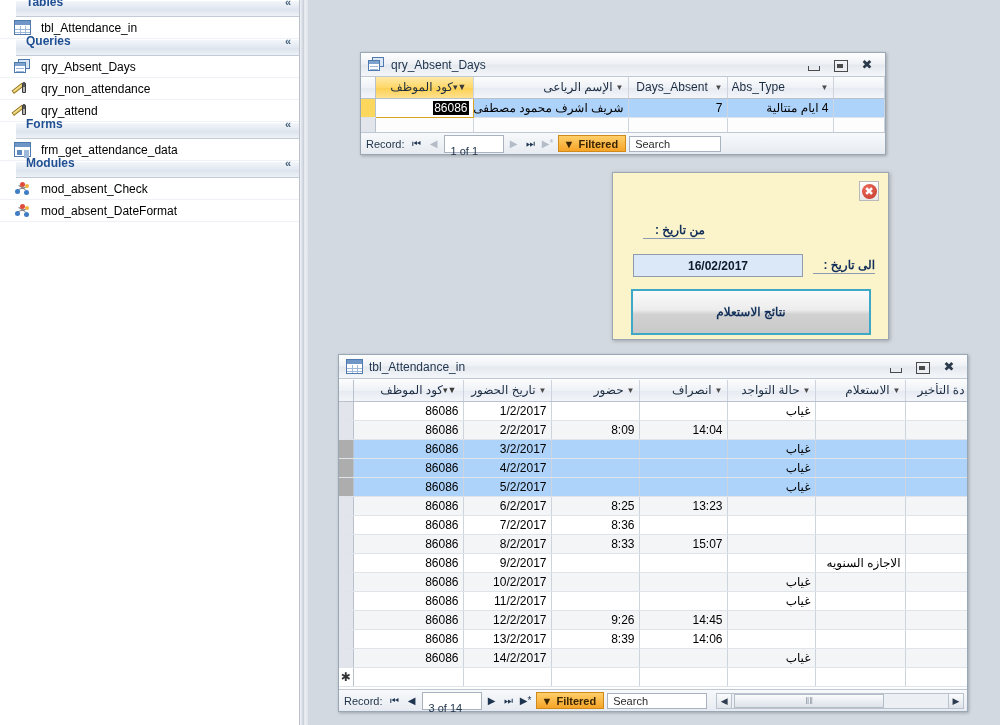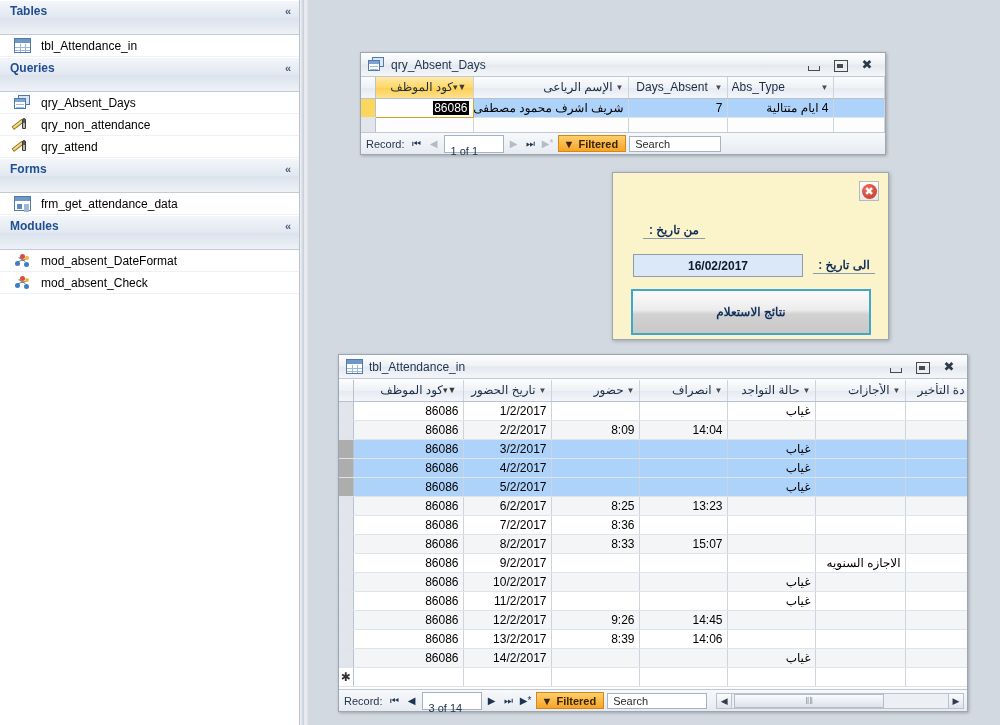--- a/index.html
+++ b/index.html
@@ -17,30 +17,31 @@
   #navpane {
     position: absolute; left: 0; top: 0; width: 300px; height: 725px;
     background: #ffffff;
     border-right: 1px solid #b9c2cd;
   }
   #navpane-scroll-edge {
     position: absolute; left: 300px; top: 0; width: 8px; height: 725px;
     background: linear-gradient(to right,#f2f4f7,#c9d0d9 45%,#eef1f5 60%,#dde2e9);
   }
   .nav-group-header {
-    height: 35px; line-height: 19px;
+    height: 17px; line-height: 19px;
     padding: 0 8px 12px 10px;
     background: linear-gradient(to bottom,#f3f6fa 0%, #e2e8f1 50%, #dbe2ec 51%, #eef2f7 100%);
     border-top: 1px solid #ffffff;
     border-bottom: 1px solid #c3cbd6;
     color: #1f4f92;
     font-weight: bold;
     font-size: 12px;
     display: flex; align-items: center; justify-content: space-between;
     cursor: pointer;
+    margin-left: 16px;
   }
   .nav-group-header .chev { color: #46617f; font-size: 11px; font-weight: bold; }
   .nav-item {
     height: 22px; display: flex; align-items: center;
     padding-left: 14px; gap: 10px;
     border-bottom: 1px solid #eef1f5;
     color: #000; font-size: 12px;
     cursor: pointer;
   }
   .ico { width: 17px; height: 15px; flex: 0 0 17px; position: relative; }
@@ -234,21 +235,21 @@
   }
   .frm-close .circ {
     width: 15px; height: 15px; border-radius: 50%;
     background: radial-gradient(circle at 35% 30%, #ef6a5c, #c0392b);
     color: #fff; font-size: 11px; font-weight: bold;
     display: flex; align-items: center; justify-content: center;
     font-family: "DejaVu Sans", sans-serif; line-height: 1;
   }
   .frm-row { position: absolute; display: flex; align-items: center; }
   .frm-label {
-    direction: rtl; text-align: center;
+    direction: rtl; text-align: right;
     color: #12305a; font-weight: bold; font-size: 12px;
     border-bottom: 1px solid #8c9bb0;
     padding-bottom: 1px;
     width: 62px;
   }
   .frm-input {
     width: 170px; height: 23px; line-height: 22px;
     background: #dbe8f8; border: 1px solid #8e9cad;
     text-align: center; font-weight: bold; color: #0d1b2e; font-size: 12px;
     cursor: text;
@@ -307,42 +308,42 @@
           <span>Forms</span>
           <span class="chev">«</span>
         </div>
         <div class="nav-item">
           <span class="ico ico-form"></span>
           <span>frm_get_attendance_data</span>
         </div>
         <div class="nav-group-header">
           <span>Modules</span>
           <span class="chev">«</span>
+        </div>
+        <div class="nav-item">
+          <span class="ico ico-module">
+            <span class="l1"></span>
+            <span class="l2"></span>
+            <span class="d1"></span>
+            <span class="d2"></span>
+            <span class="d3"></span>
+            <span class="d4"></span>
+          </span>
+          <span>mod_absent_Check</span>
         </div>
         <div class="nav-item">
           <span class="ico ico-module">
             <span class="l1"></span>
             <span class="l2"></span>
             <span class="d1"></span>
             <span class="d2"></span>
             <span class="d3"></span>
             <span class="d4"></span>
           </span>
           <span>mod_absent_DateFormat</span>
-        </div>
-        <div class="nav-item">
-          <span class="ico ico-module">
-            <span class="l1"></span>
-            <span class="l2"></span>
-            <span class="d1"></span>
-            <span class="d2"></span>
-            <span class="d3"></span>
-            <span class="d4"></span>
-          </span>
-          <span>mod_absent_Check</span>
         </div>
       </div>
   </div>
   <div id="navpane-scroll-edge"></div>
 
   <div class="win" id="qrywin" style="left:360px; top:52px; width:526px; height:103px;">
     <div class="win-title">
       <span class="ico ico-query2">
         <span class="a"></span>
           <span class="b"></span>
@@ -499,21 +500,21 @@
             </th>
             <th class="hdr-ar">
               <span class="hdr-inner">
                 <span class="drop">▼</span>
                 <span class="hdr-label hdr-ar">حالة التواجد</span>
               </span>
             </th>
             <th class="hdr-ar">
               <span class="hdr-inner">
                 <span class="drop">▼</span>
-                <span class="hdr-label hdr-ar">الأجازات</span>
+                <span class="hdr-label hdr-ar">الاستعلام</span>
               </span>
             </th>
             <th class="hdr-ar">
               <span class="hdr-inner">
                 <span class="hdr-label hdr-ar">دة التأخير</span>
               </span>
             </th>
           </tr>
         </thead>
         <tbody id="tbl-body">

